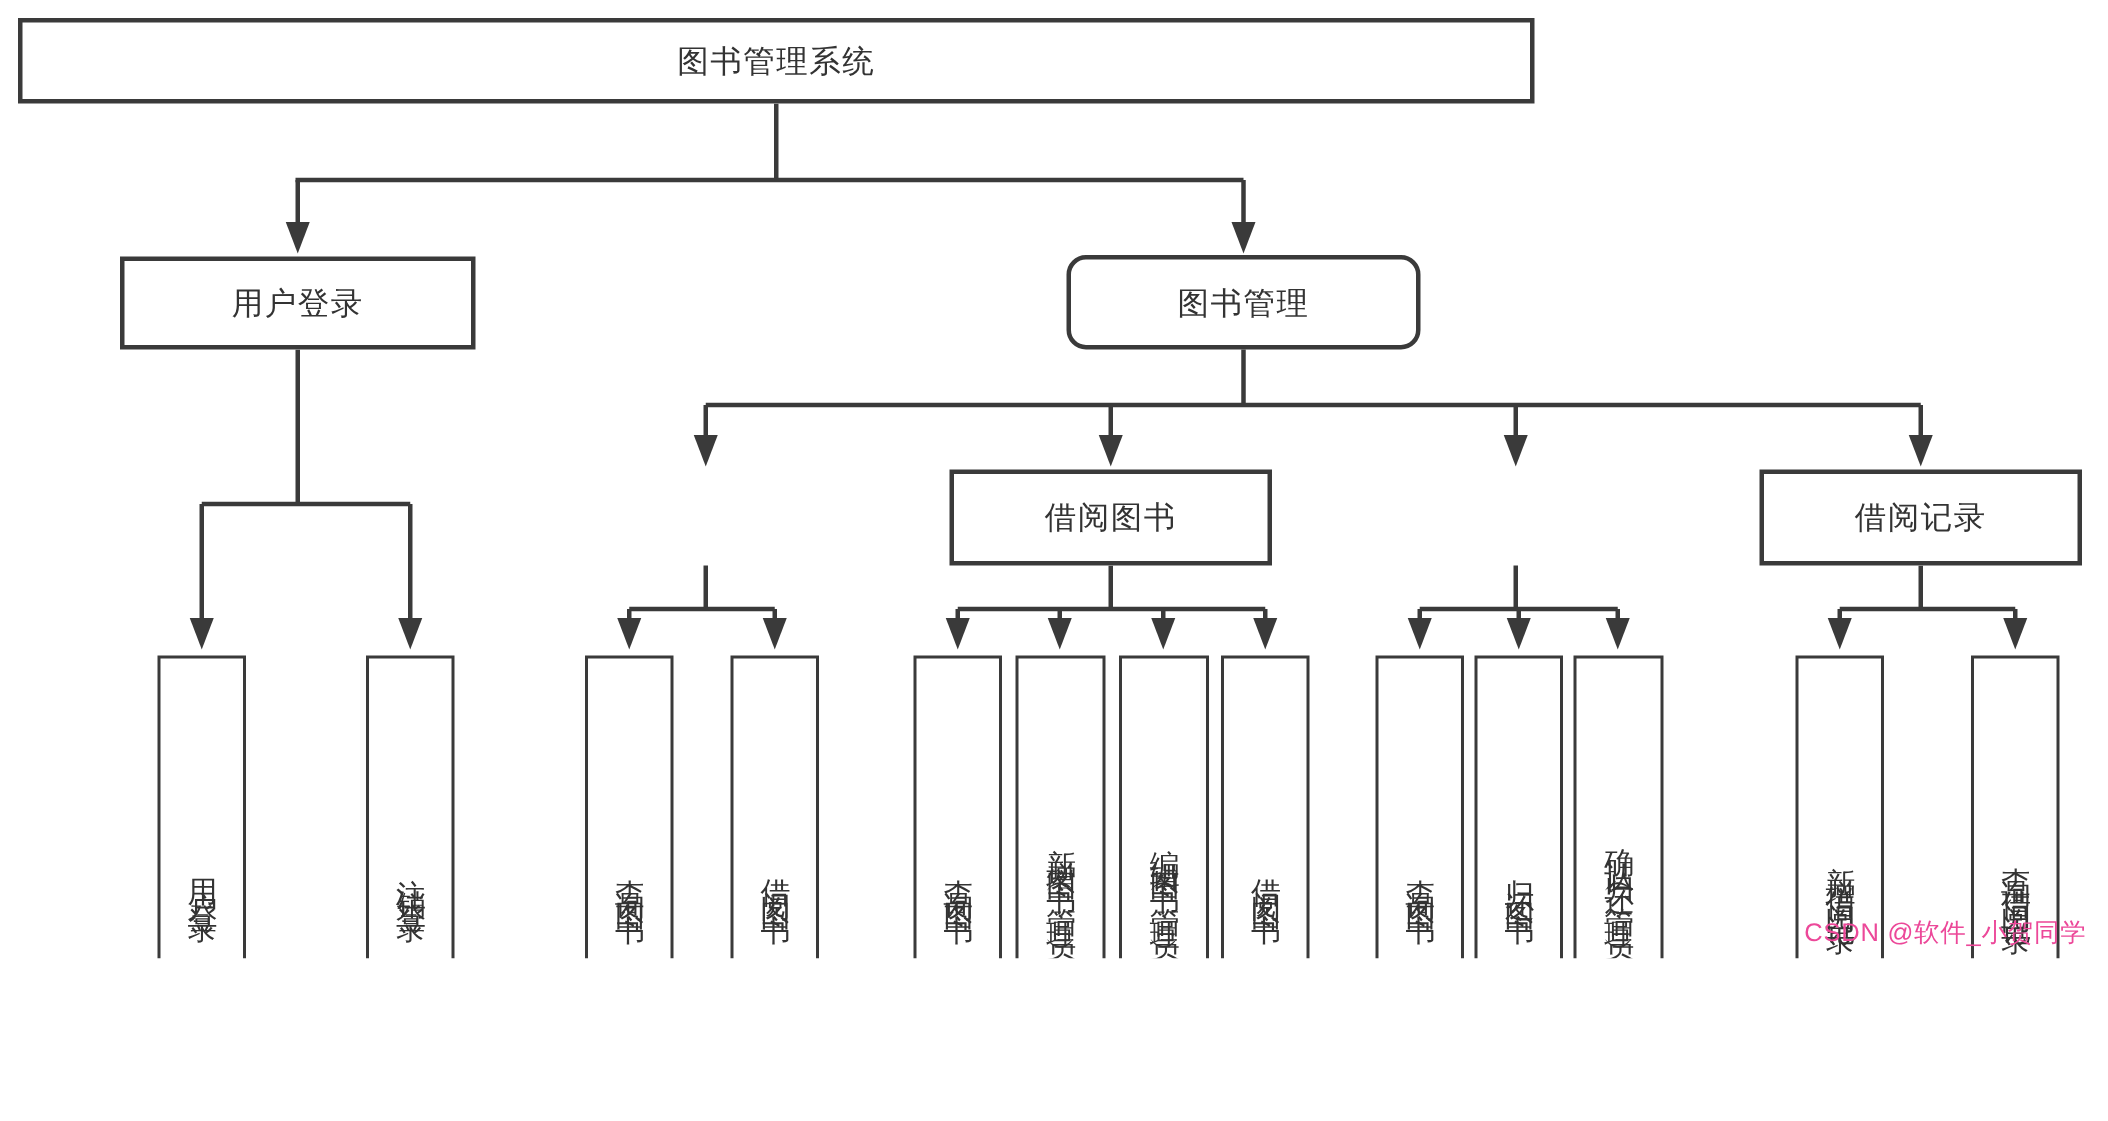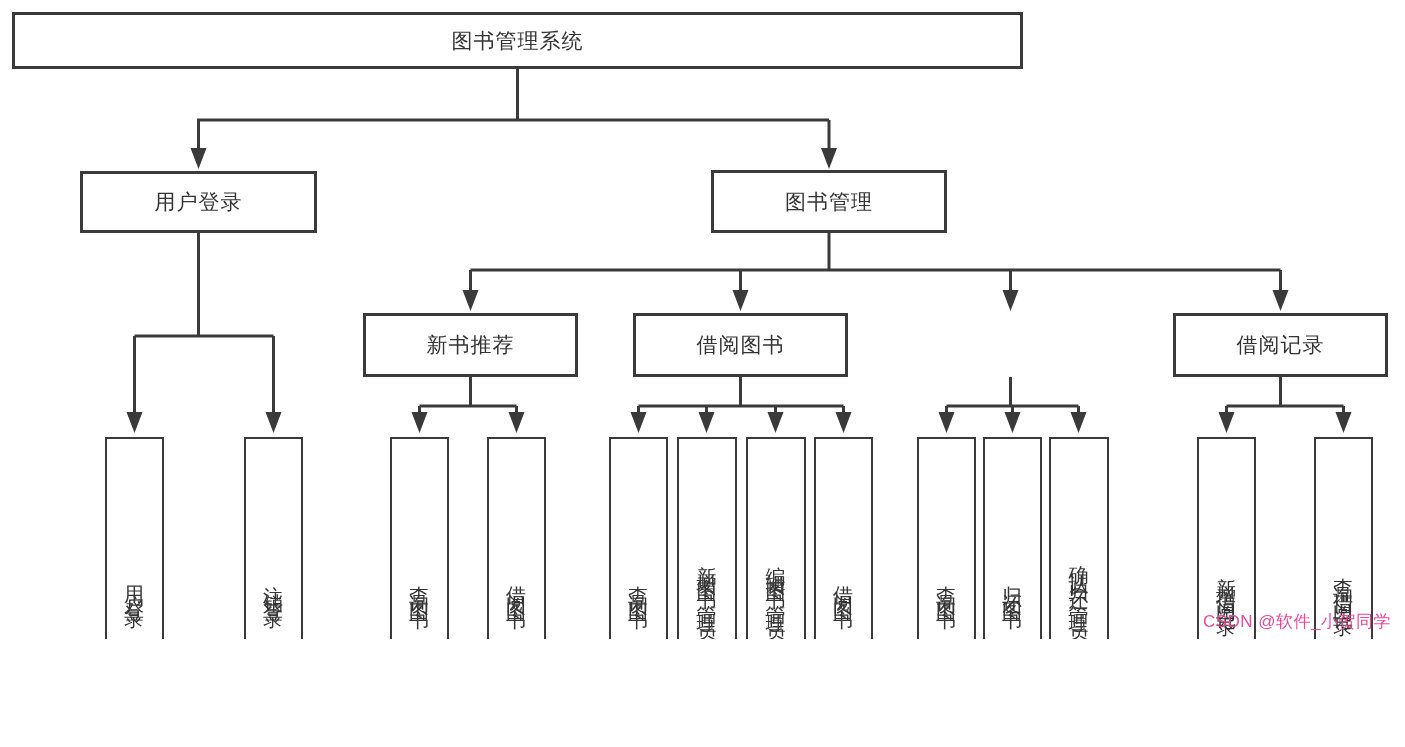--- a/index.html
+++ b/index.html
@@ -136,27 +136,24 @@
     </g>
   </svg>
 
   <div class="node" style="left:12px; top:12px; width:1011px; height:57px;">
     <span>图书管理系统</span>
   </div>
 
   <div class="node" style="left:80px; top:171px; width:237px; height:62px;">
     <span>用户登录</span>
   </div>
-  <div class="node" style="left:711px; top:170px; width:236px; height:63px;">
+  <div class="node" style="left:711px; top:170px; width:236px; height:63px;border-radius:13px;">
     <span>图书管理</span>
   </div>
 
-  <div class="node" style="left:363px; top:313px; width:215px; height:64px;">
-    <span>新书推荐</span>
-  </div>
   <div class="node" style="left:633px; top:313px; width:215px; height:64px;">
     <span>借阅图书</span>
   </div>
   <div class="node" style="left:1173px; top:313px; width:215px; height:64px;">
     <span>借阅记录</span>
   </div>
 
   <div class="leaf" style="left:105px; top:437px; width:59px; height:298px;">
     <span class="vtext">用户登录</span>
   </div>

